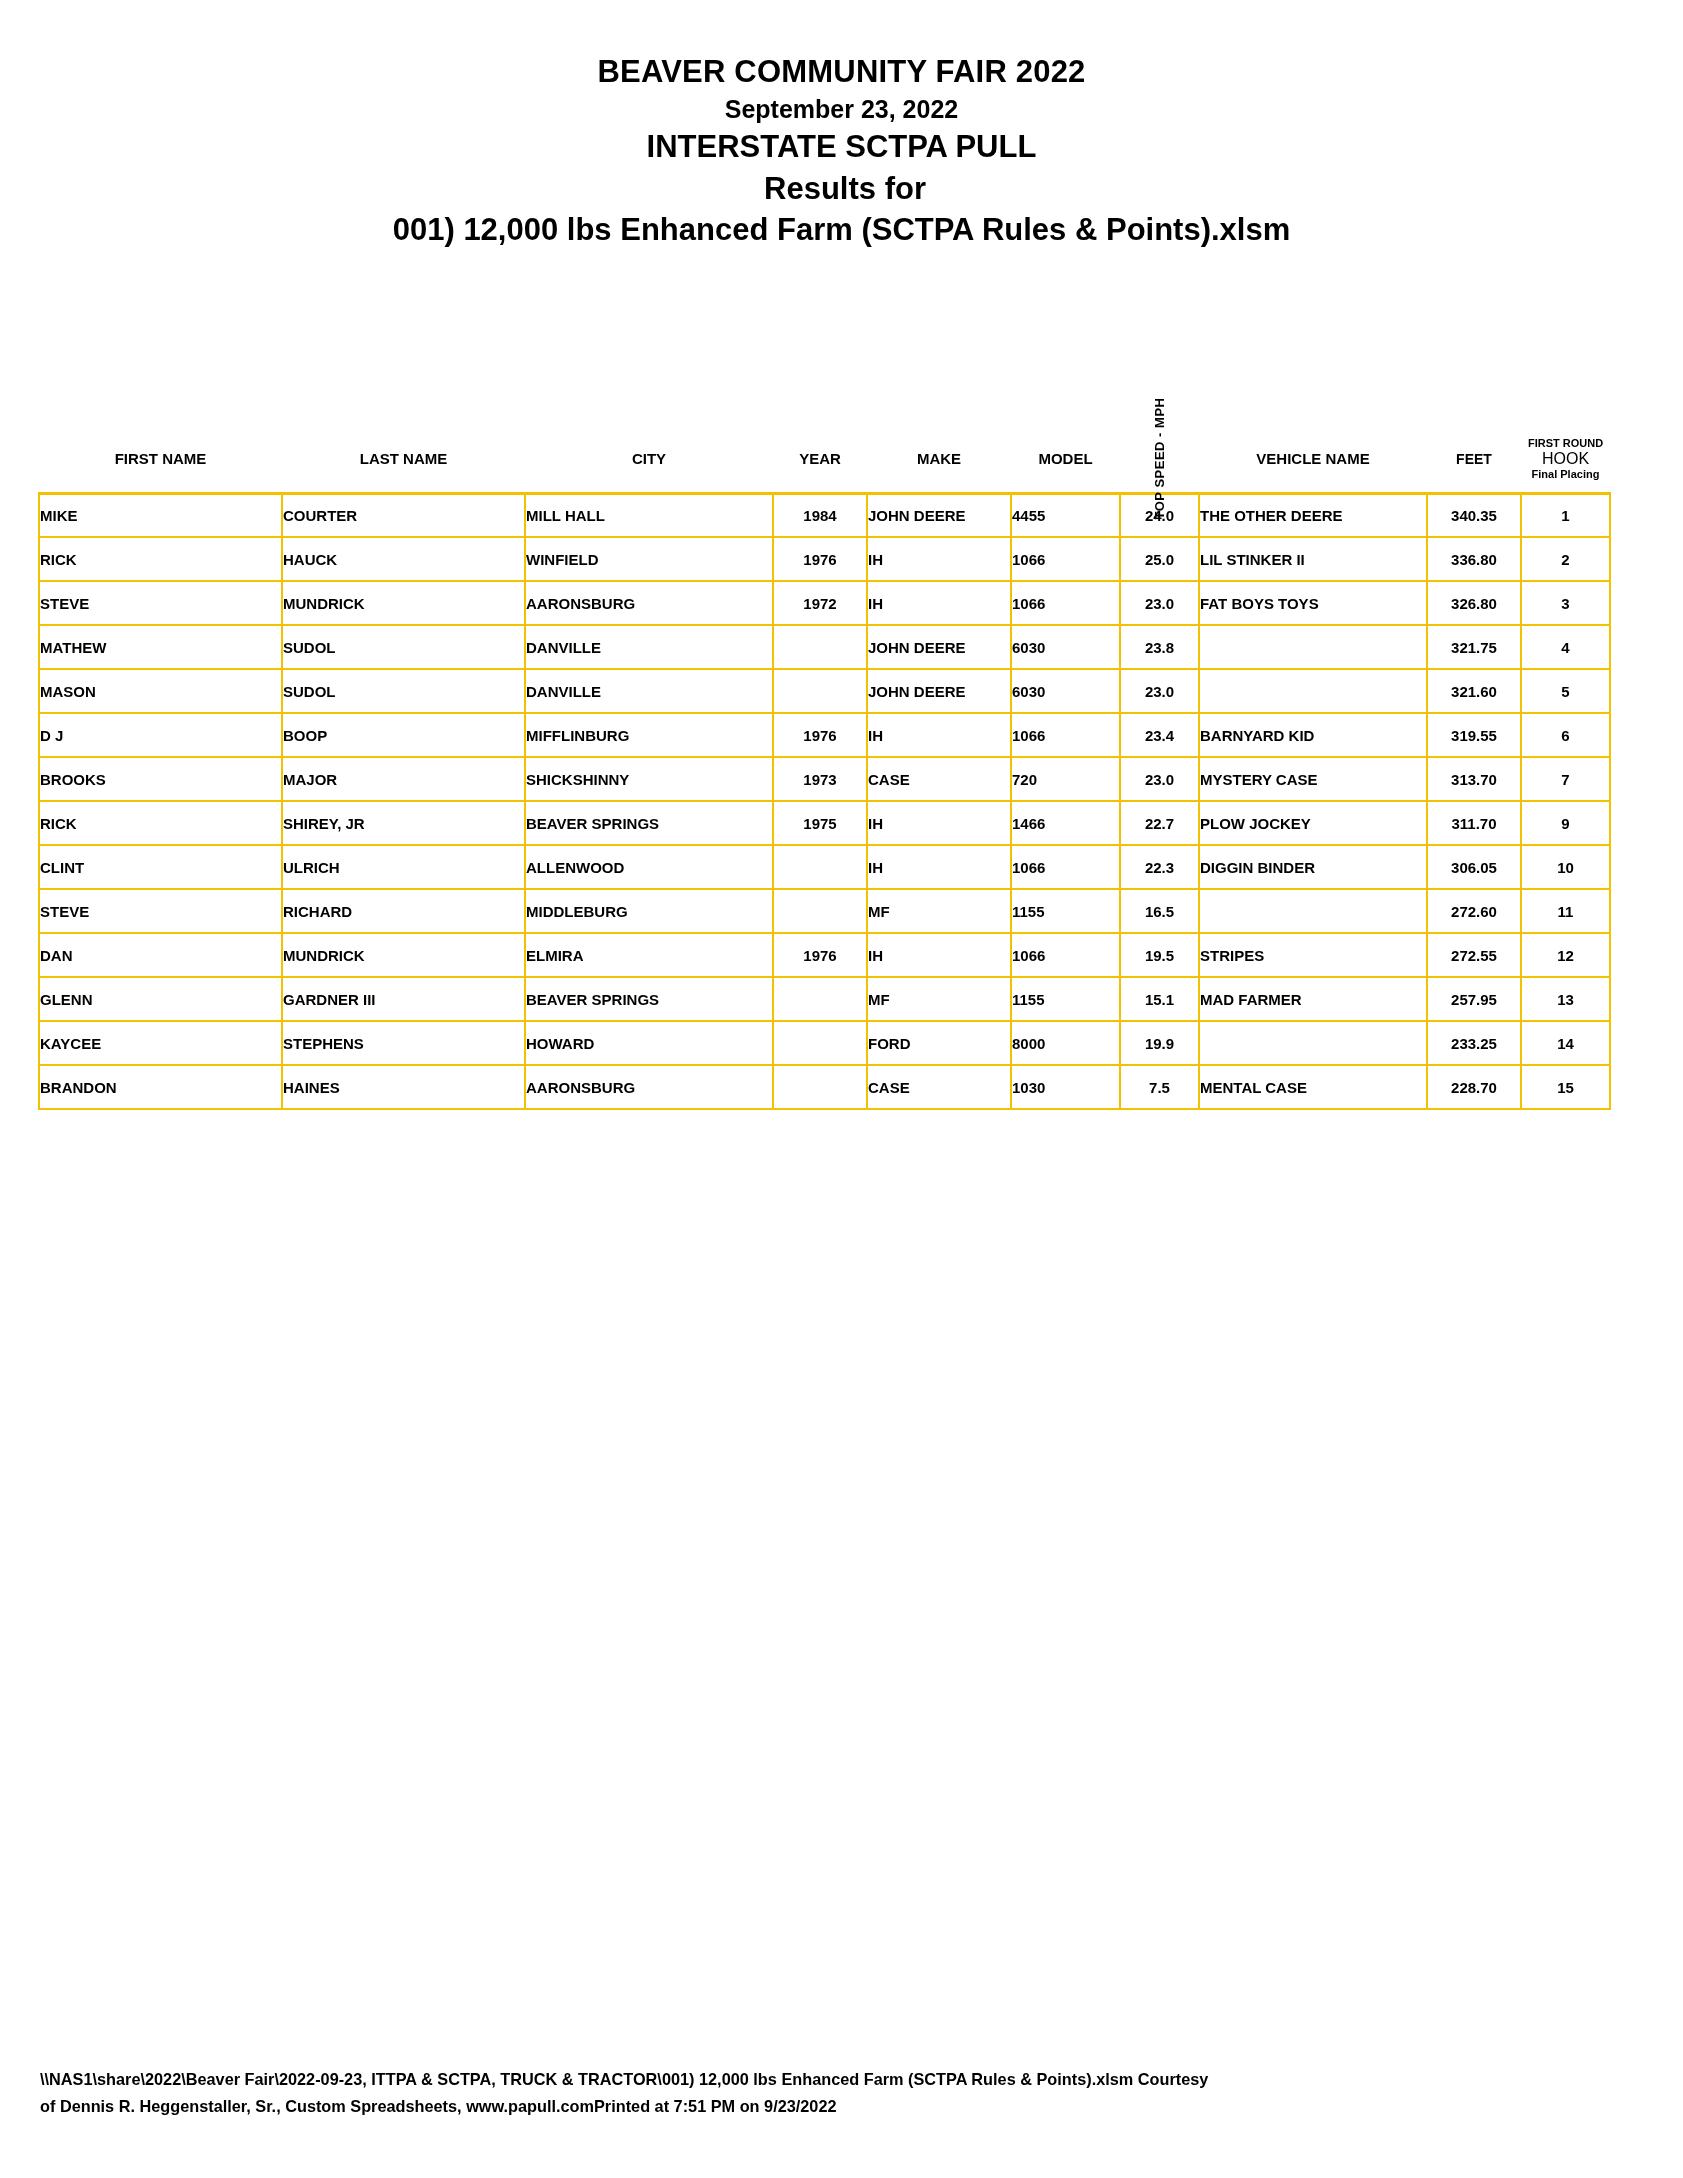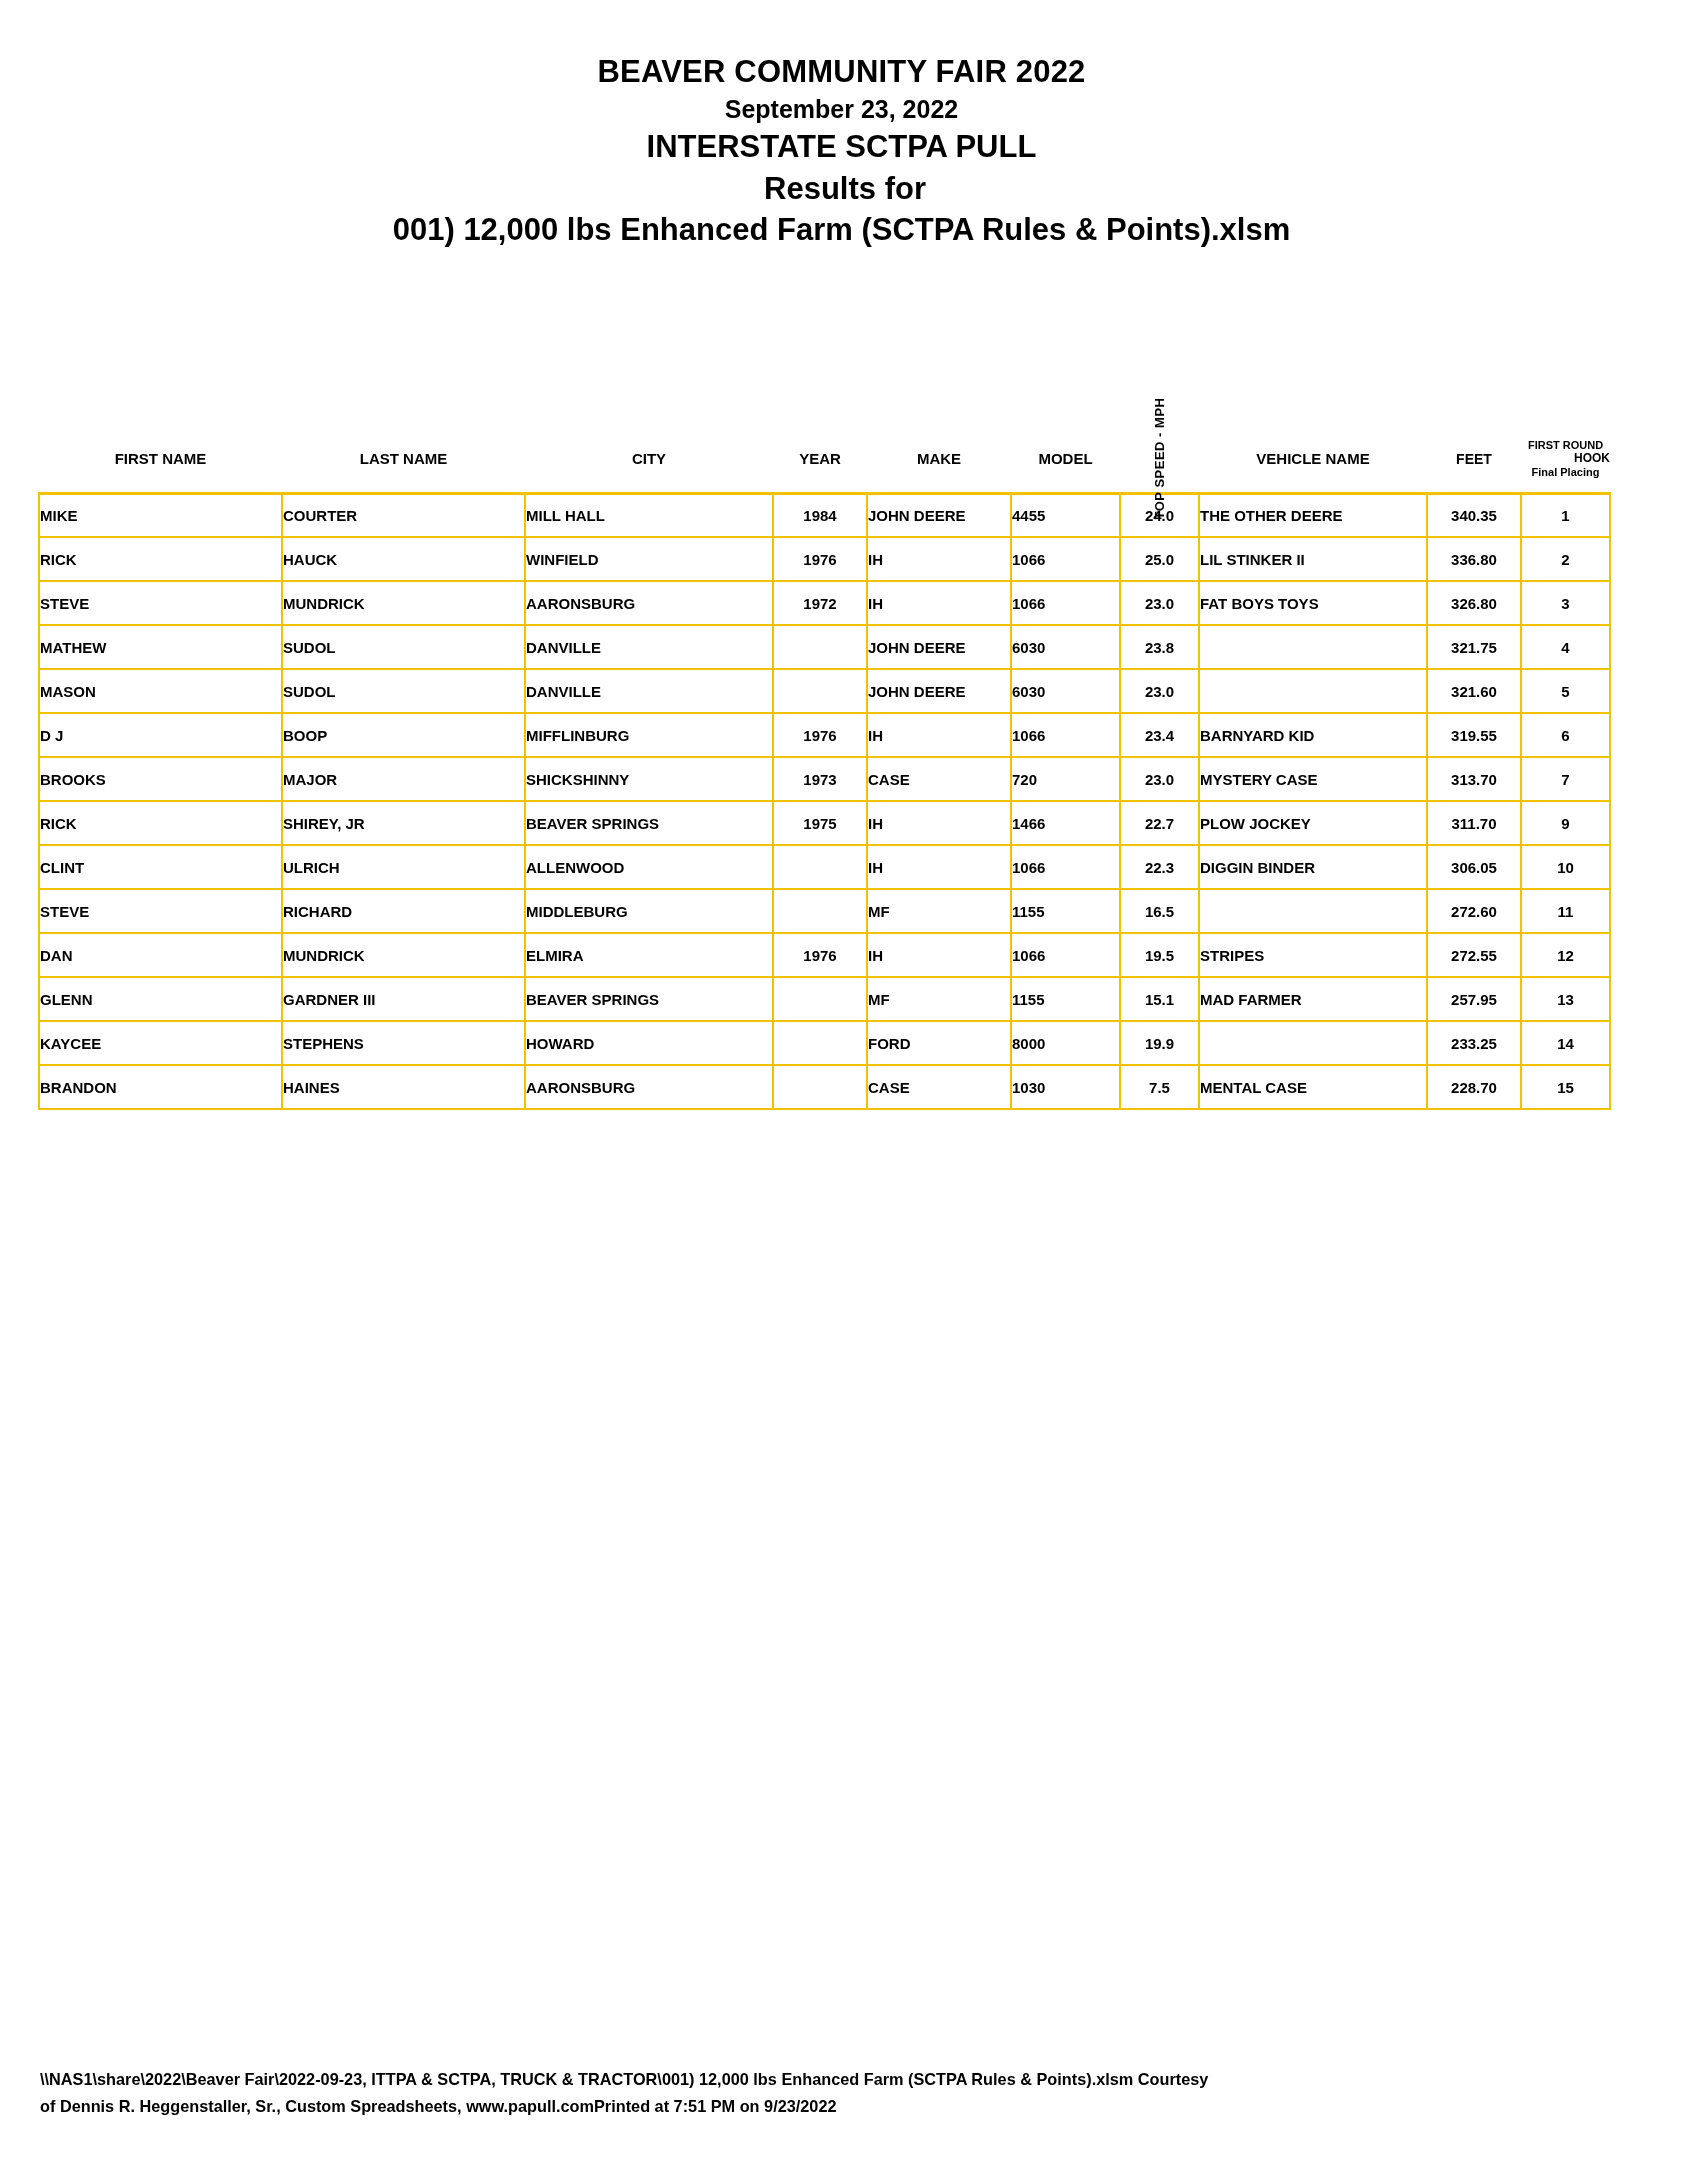--- a/index.html
+++ b/index.html
@@ -114,21 +114,21 @@
     display: flex;
     align-items: center;
     justify-content: center;
   }
   .stack-head {
     line-height: 1.15;
     font-size: 11px;
     text-align: center;
   }
   .stack-head .l1 { font-size: 11px; font-weight: bold; }
-  .stack-head .l2 { font-size: 12px; font-weight: bold; text-align: right; }
+  .stack-head .l2 { font-size: 16px; font-weight: normal; }
   .stack-head .l3 { font-size: 11px; font-weight: bold; }
 
   .footer {
     position: absolute;
     left: 40px;
     right: 40px;
     bottom: 57px;
     font-size: 16.3px;
     font-weight: bold;
     line-height: 1.7;

